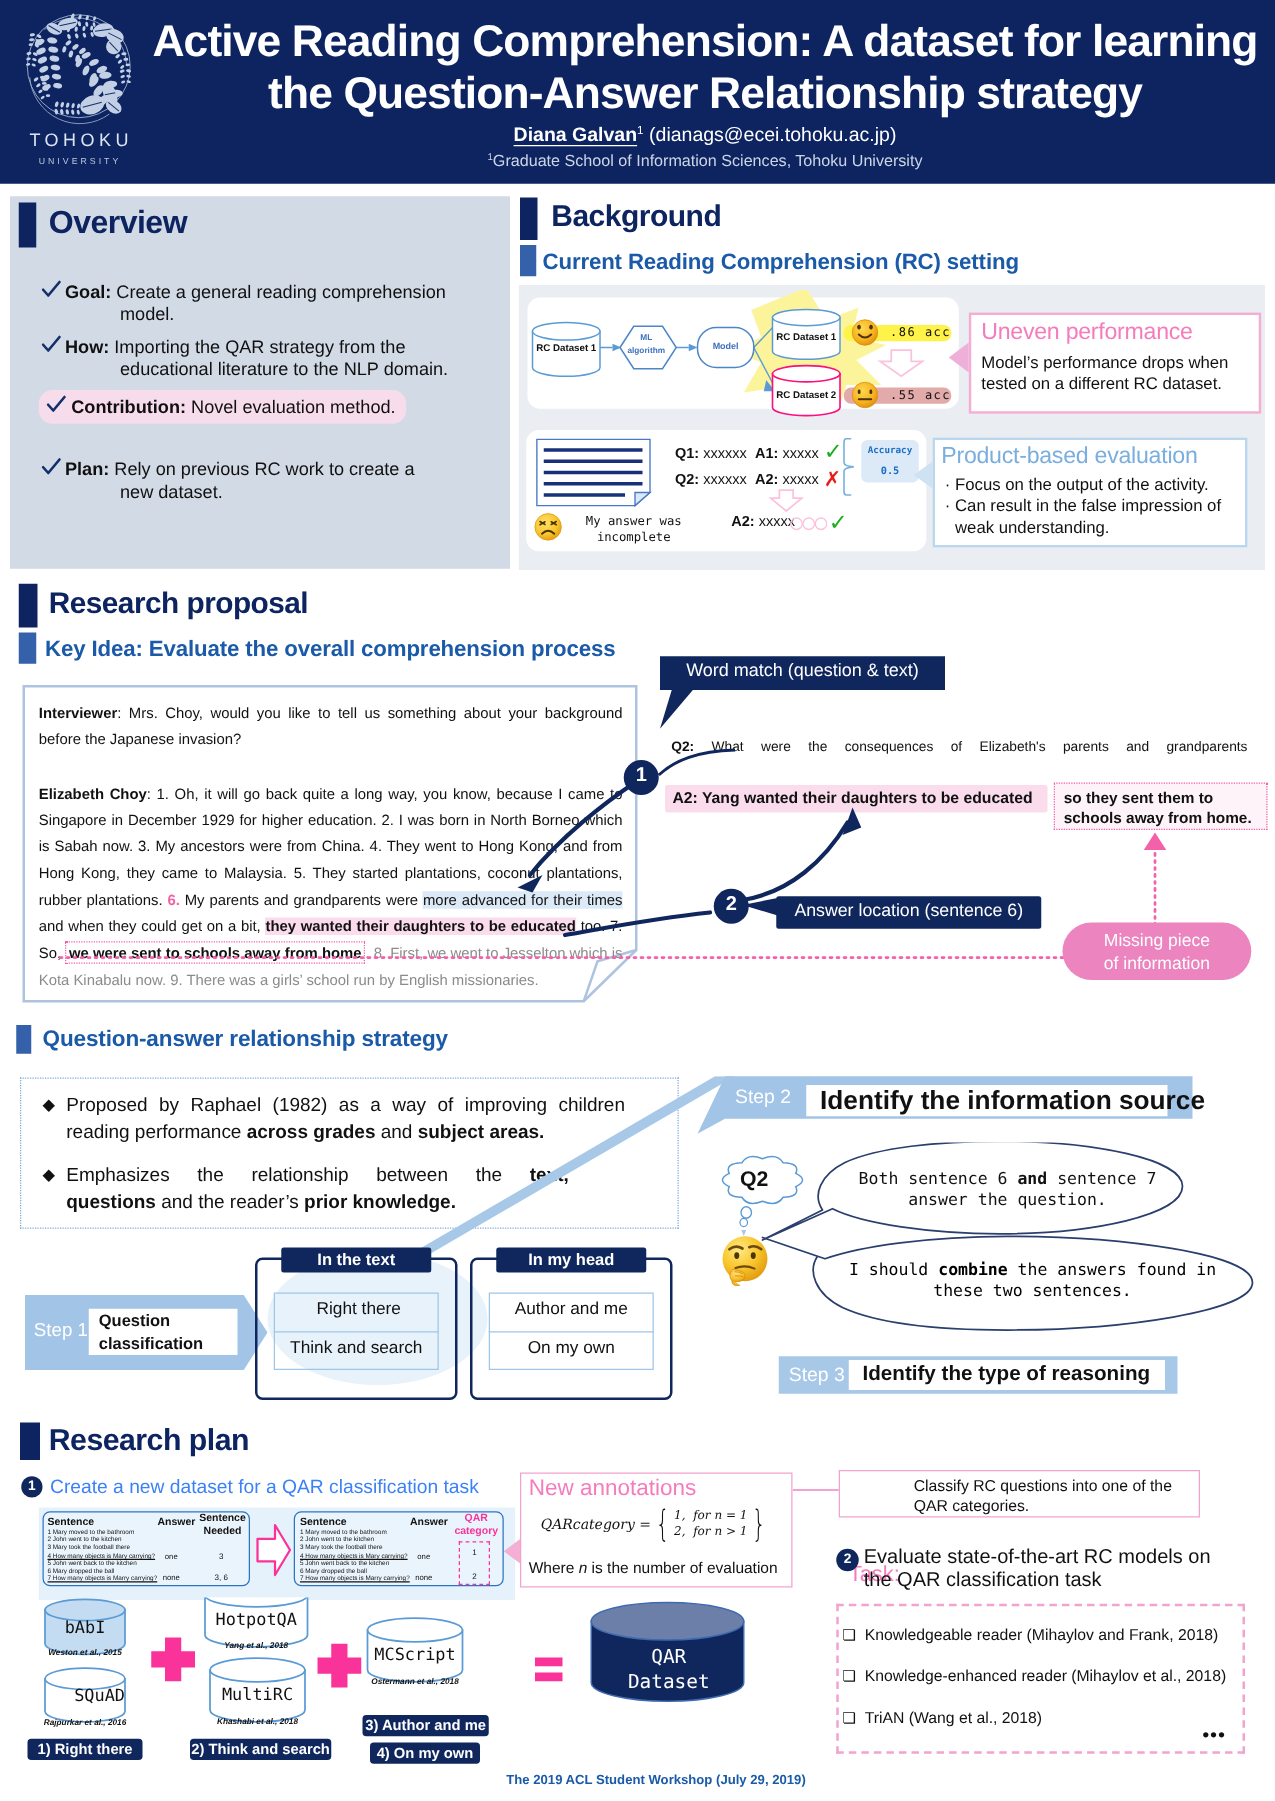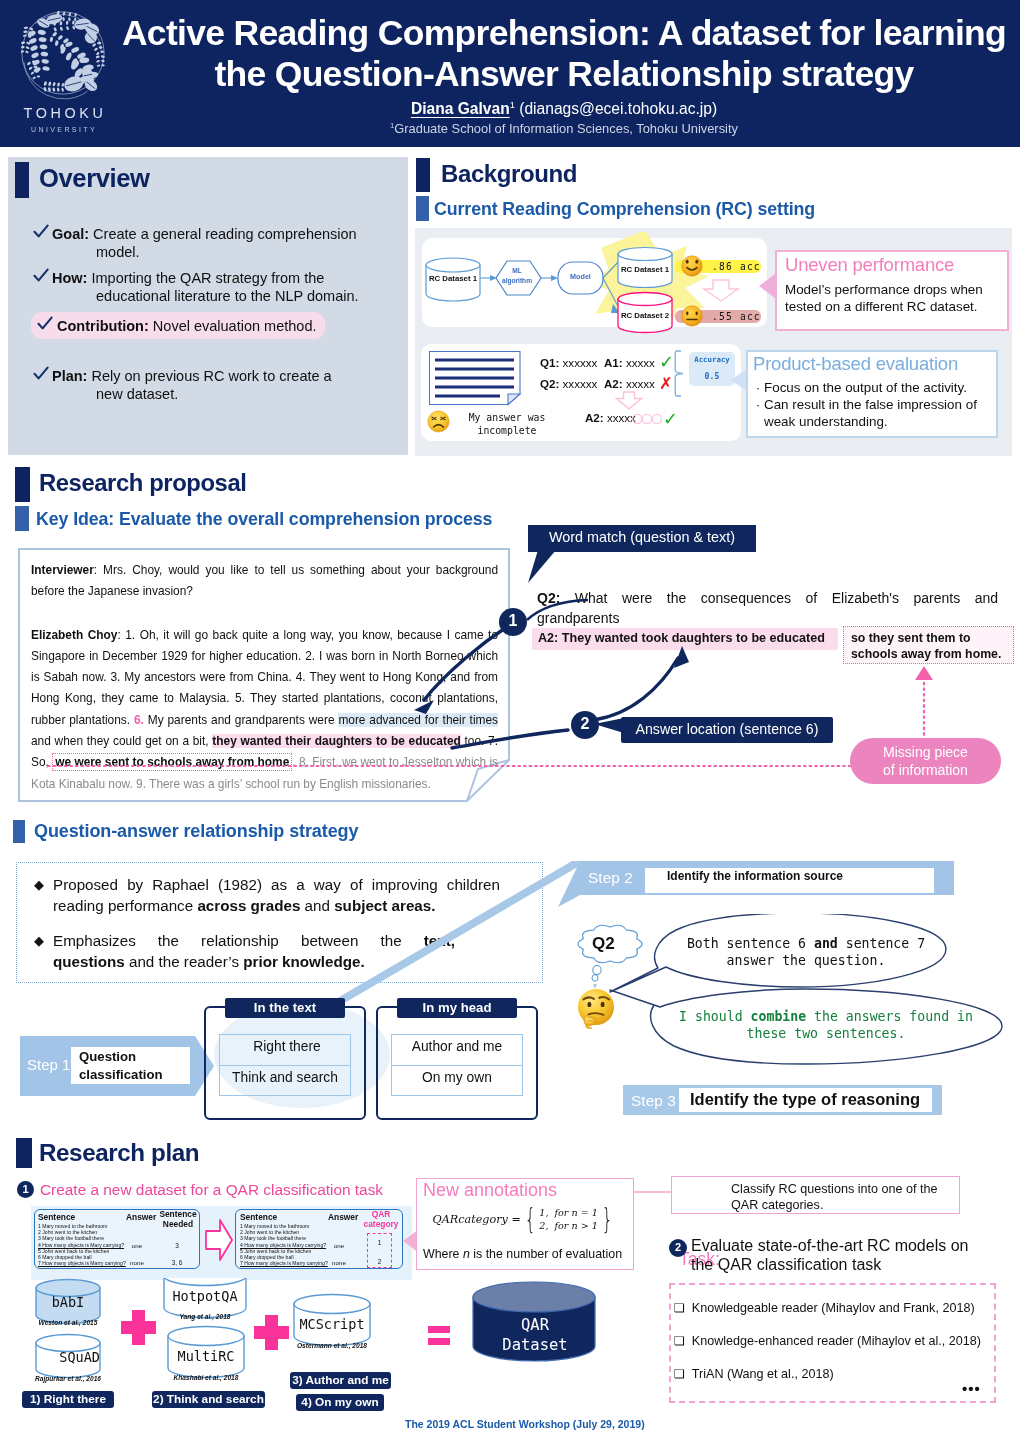--- a/index.html
+++ b/index.html
@@ -365,26 +365,26 @@
   <div style="height:22px"></div>
   <div><b>Elizabeth Choy</b><span>: 1. Oh, it will go back quite a long way, you know, because I came to Singapore in December 1929 for higher education. 2. I was born in North Borneo which is Sabah now. 3. My ancestors were from China. 4. They went to Hong Kong, and from Hong Kong, they came to Malaysia. 5. They started plantations, coconut plantations, rubber plantations. </span><span style="color:#f261a9;font-weight:bold">6.</span><span> My parents and grandparents were </span><span style="background:#dceaf7">more advanced for their times</span><span> and when they could get on a bit, </span><span style="background:#fbdcec;font-weight:bold">they wanted their daughters to be educated</span><span> too. 7. So, </span><span style="font-weight:bold;border:1.3px dotted #f261a9;padding:1px 2px">we were sent to schools away from home</span><span style="color:#8b8b8b">. 8. First, we went to Jesselton which is Kota Kinabalu now. 9. There was a girls’ school run by English missionaries.</span></div>
 </div>
 
 <div class="abs" style="left:528px;top:525px;width:228px;height:27px;background:#10275e;"></div>
 <div class="abs" style="left:528px;top:529px;width:228px;text-align:center;color:#fff;font-size:14.4px;">Word match (question &amp; text)</div>
 <svg class="abs" style="left:522px;top:550px;" width="36" height="36" viewBox="0 0 36 36">
     <polygon points="16,0 34,0 6,33" fill="#10275e"></polygon>
   </svg>
 
-<div class="abs" style="left:537px;top:589px;width:461px;font-size:14px;color:#111;line-height:19.5px;">
+<div class="abs" style="left:537px;top:589px;width:461px;font-size:11px;color:#111;line-height:19.5px;">
     <span style="display:block;text-align:justify;text-align-last:justify;"><b>Q2:</b><span> What were the consequences of Elizabeth's parents and grandparents</span></span>
   </div>
 
 <div class="abs" style="left:532px;top:628px;width:306px;height:22px;background:#fbdcec;border-radius:2px;"></div>
-<div class="abs" style="left:538px;top:631px;font-size:12.6px;font-weight:bold;color:#111;">A2: They wanted took daughters to be educated</div>
+<div class="abs" style="left:538px;top:631px;font-size:12.6px;font-weight:bold;color:#111;">A2: Yang wanted their daughters to be educated</div>
 
 <div class="abs" style="left:843px;top:626px;width:171px;height:38px;border:1.7px dotted #f261a9;background:#fdf3f8;"></div>
 <div class="abs" style="left:851px;top:630px;width:160px;font-size:12.3px;font-weight:bold;color:#111;line-height:16px;"><span>so they sent them to</span><br><span>schools away from home.</span></div>
 
 <svg class="abs" style="left:380px;top:520px;" width="640" height="290" viewBox="0 0 640 290">
 
   <path d="M128,106 C 104,122 68,150 44,180" stroke="#10275e" stroke-width="3.4" fill="none" stroke-linecap="round"></path>
   <path d="M34,190 L54,180 L46,194 Z" fill="#10275e"></path>
 
   <path d="M147,100 C 160,88 178,81 208,80" stroke="#10275e" stroke-width="2.4" fill="none"></path>
@@ -456,21 +456,21 @@
 <div class="abs" style="left:391px;top:1034px;width:132px;height:62px;border:1.2px solid #9ec6e8;"></div>
 <div class="abs" style="left:391px;top:1039px;width:132px;text-align:center;font-size:13.8px;color:#111;">Author and me</div>
 <div class="abs" style="left:391px;top:1065px;width:132px;height:1.2px;background:#9ec6e8;"></div>
 <div class="abs" style="left:391px;top:1070px;width:132px;text-align:center;font-size:13.8px;color:#111;">On my own</div>
 
 <svg class="abs" style="left:556px;top:859px;" width="400" height="52" viewBox="0 0 400 52">
   <polygon points="24,2 398,2 398,36 24,36 2,48" fill="#a2c4e6"></polygon>
 </svg>
 <div class="abs" style="left:588px;top:869px;font-size:15.5px;color:#fff;">Step 2</div>
 <div class="abs" style="left:645px;top:868px;width:289px;height:25px;background:#fff;"></div>
-<div class="abs" style="left:656px;top:869px;font-size:12px;font-weight:bold;color:#111;margin-left:11px;">Identify the information source</div>
+<div class="abs" style="left:656px;top:869px;font-size:21px;font-weight:bold;color:#111;">Identify the information source</div>
 
 <svg class="abs" style="left:570px;top:918px;" width="82" height="78" viewBox="0 0 82 78">
   <path d="M40.0,9.0 Q51.6,4.3 56.5,12.2 Q70.4,12.6 66.6,20.7 Q77.5,26.0 66.6,31.3 Q70.4,39.4 56.5,39.8 Q51.6,47.7 40.0,43.0 Q28.4,47.7 23.5,39.8 Q9.6,39.4 13.4,31.3 Q2.5,26.0 13.4,20.7 Q9.6,12.6 23.5,12.2 Q28.4,4.3 40.0,9.0 Z" fill="#fff" stroke="#5b9bd5" stroke-width="1.2"></path>
   <ellipse cx="27" cy="52" rx="4.2" ry="4.6" fill="#fff" stroke="#5b9bd5" stroke-width="1.1"></ellipse>
   <ellipse cx="25" cy="60" rx="3" ry="3.3" fill="#fff" stroke="#5b9bd5" stroke-width="1"></ellipse>
   <path d="M23,66 L27,66 L25,71 Z" fill="#a8cae8"></path>
 </svg>
 <div class="abs" style="left:592px;top:934px;font-size:17px;font-weight:bold;color:#111;">Q2</div>
 <svg class="abs" style="left:576px;top:988px;" width="40" height="42" viewBox="0 0 40 42">
   <defs>
@@ -498,32 +498,32 @@
 </svg>
 
 <svg class="abs" style="left:608px;top:914px;" width="344" height="86" viewBox="0 0 344 86">
   <path d="M50,54 C 42,42 48,26 68,16 C 94,4 142,-1 192,-1 C 266,-1 338,13 338,35 C 338,58 266,73 192,73 C 136,73 82,65 58,53 L2,78 Z" fill="#fff" stroke="#2a3f6d" stroke-width="1.4" stroke-linejoin="round"></path>
 </svg>
 <div class="abs" style="left:666px;top:935px;width:280px;text-align:center;font-family:'DejaVu Sans Mono',monospace;font-size:13.2px;color:#111;line-height:17px;"><span>Both sentence 6 </span><b>and</b><span> sentence 7</span><br><span>answer the question.</span></div>
 
 <svg class="abs" style="left:608px;top:985px;" width="400" height="86" viewBox="0 0 400 86">
   <path d="M46,20 C 38,32 44,50 66,61 C 94,74 142,79 198,79 C 290,79 394,64 394,41 C 394,18 290,4 198,4 C 136,4 80,12 52,22 L2,5 Z" fill="#fff" stroke="#2a3f6d" stroke-width="1.4" stroke-linejoin="round"></path>
 </svg>
-<div class="abs" style="left:656px;top:1008px;width:340px;text-align:center;font-family:'DejaVu Sans Mono',monospace;font-size:13.2px;color:#15803d;line-height:17px;"><span>I should </span><b>combine</b><span> the answers found in</span><br><span>these two sentences.</span></div>
+<div class="abs" style="left:656px;top:1008px;width:340px;text-align:center;font-family:'DejaVu Sans Mono',monospace;font-size:13.2px;color:#000000;line-height:17px;"><span>I should </span><b>combine</b><span> the answers found in</span><br><span>these two sentences.</span></div>
 
 <div class="abs" style="left:623px;top:1085px;width:319px;height:30px;background:#a8c8e8;"></div>
 <div class="abs" style="left:631px;top:1092px;font-size:15.5px;color:#fff;">Step 3</div>
 <div class="abs" style="left:679px;top:1088px;width:253px;height:24px;background:#fff;"></div>
 <div class="abs" style="left:690px;top:1090px;font-size:16.5px;font-weight:bold;color:#111;">Identify the type of reasoning</div>
 
 <div class="sbar" style="left:16px;top:1138px;width:16px;height:30px;"></div>
 <div class="stitle" style="left:39px;top:1139px;font-size:24.2px;">Research plan</div>
 <div class="abs" style="left:17px;top:1181px;width:17px;height:17px;border-radius:50%;background:#10275e;"></div>
 <div class="abs" style="left:17px;top:1183px;width:17px;text-align:center;color:#fff;font-size:11px;font-weight:bold;line-height:13px;">1</div>
-<div class="abs" style="left:40px;top:1181px;font-size:15.4px;color:#ec4899;">Create a new dataset for a QAR classification task</div>
+<div class="abs" style="left:40px;top:1181px;font-size:15.4px;color:#3b82f6;">Create a new dataset for a QAR classification task</div>
 
 <div class="abs" style="left:31px;top:1206px;width:381px;height:74px;background:#e6f2fb;"></div>
 <div class="abs" style="left:34px;top:1209px;width:166px;height:60px;border:1.4px solid #2e75c0;border-radius:6px;background:#eaf4fc;"></div>
 <div class="abs" style="left:235px;top:1209px;width:168px;height:60px;border:1.4px solid #2e75c0;border-radius:6px;background:#eaf4fc;"></div>
 <svg class="abs" style="left:204px;top:1218px;" width="30" height="44" viewBox="0 0 30 44">
   <path d="M2,13 L16,13 L16,2 L28,22 L16,42 L16,31 L2,31 Z" fill="#fff" stroke="#f9339a" stroke-width="1.8" stroke-linejoin="round"></path>
 </svg>
 
 <div class="abs" style="left:38px;top:1212px;font-size:8.4px;font-weight:bold;color:#111;">Sentence</div>
 <div class="abs" style="left:126px;top:1212px;font-size:8.4px;font-weight:bold;color:#111;">Answer</div>

